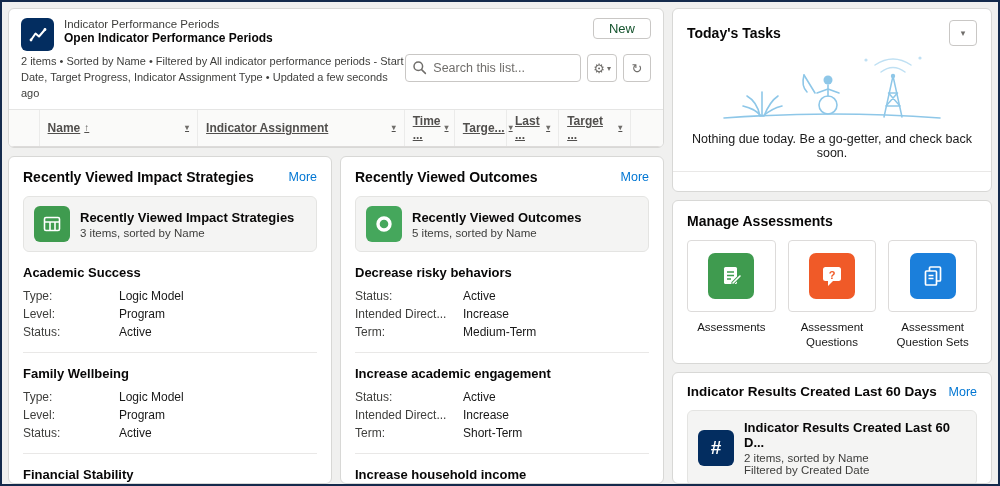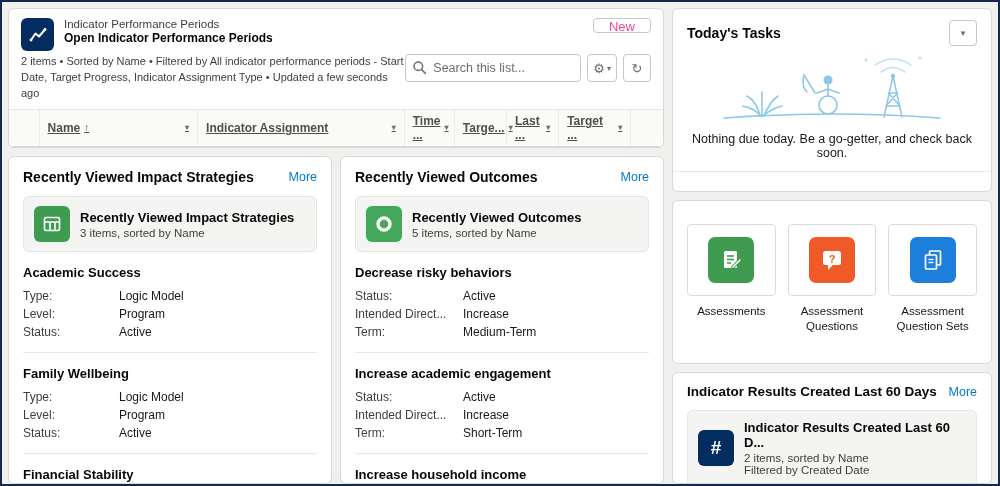--- a/index.html
+++ b/index.html
@@ -14,22 +14,22 @@
 
   .card { background:#fff; border:1px solid #d8d8d6; border-radius:6px; }
 
   
   .list-card { height:140px; padding:9px 12px 0 12px; display:flex; flex-direction:column; overflow:hidden; }
   .list-head { display:flex; align-items:flex-start; gap:10px; }
   .obj-icon { width:33px; height:33px; border-radius:6px; background:#032d60; flex:none;
               display:flex; align-items:center; justify-content:center; }
   .entity-label { font-size:11.5px; color:#3e3e3c; }
   .list-title { font-size:12px; font-weight:bold; color:#080707; margin-top:1px; }
-  .btn-new { margin-left:auto; height:15px; padding:0 15px; background:#fff; border:1px solid #c9c7c5;
-             border-radius:4px; color:#ec4899; font-size:13px; cursor:pointer; font-family:inherit; }
+  .btn-new { margin-left:auto; height:21px; padding:0 15px; background:#fff; border:1px solid #c9c7c5;
+             border-radius:4px; color:#14532d; font-size:13px; cursor:pointer; font-family:inherit; }
   .list-sub { display:flex; margin-top:3px; }
   .list-meta { font-size:11px; color:#3e3e3c; width:424px; line-height:1.45; }
   .list-controls { margin-left:auto; display:flex; gap:6px; align-items:flex-start; }
   .search-box { position:relative; width:176px; }
   .search-box input { width:100%; height:28px; border:1px solid #c9c7c5; border-radius:4px;
                       padding:0 8px 0 27px; font-size:12.5px; font-family:inherit; color:#181818; }
   .search-box input::placeholder { color:#706e6b; }
   .search-glyph { position:absolute; left:7px; top:6px; }
   .icon-btn { height:28px; min-width:28px; border:1px solid #c9c7c5; border-radius:4px; background:#fff;
               color:#706e6b; font-size:13px; cursor:pointer; display:flex; align-items:center;
@@ -364,20 +364,23 @@
           <circle cx="177" cy="28" r="2.2" fill="#8ec7e8"></circle>
         </svg>
       </div>
       <div class="empty-text">Nothing due today. Be a go-getter, and check back soon.</div>
       <div class="viewall-bar">
         <a href="#">View All</a>
       </div>
     </section>
 
     <section class="card assess-card">
+      <div class="card-head">
+        <span class="card-title">Manage Assessments</span>
+      </div>
       <div class="tiles">
         <div class="tile">
           <div class="tile-box">
             <span class="tile-icon tile-green">
               <svg width="26" height="26" viewBox="0 0 26 26">
                 <rect x="6" y="4" width="13" height="17" rx="1.5" fill="#fff"></rect>
                 <line x1="9" y1="9" x2="16" y2="9" stroke="#3f9b4f" stroke-width="1.6"></line>
                 <line x1="9" y1="12.5" x2="16" y2="12.5" stroke="#3f9b4f" stroke-width="1.6"></line>
                 <line x1="9" y1="16" x2="13" y2="16" stroke="#3f9b4f" stroke-width="1.6"></line>
                 <line x1="15" y1="20" x2="22" y2="13" stroke="#3f9b4f" stroke-width="3.4" stroke-linecap="round"></line>

